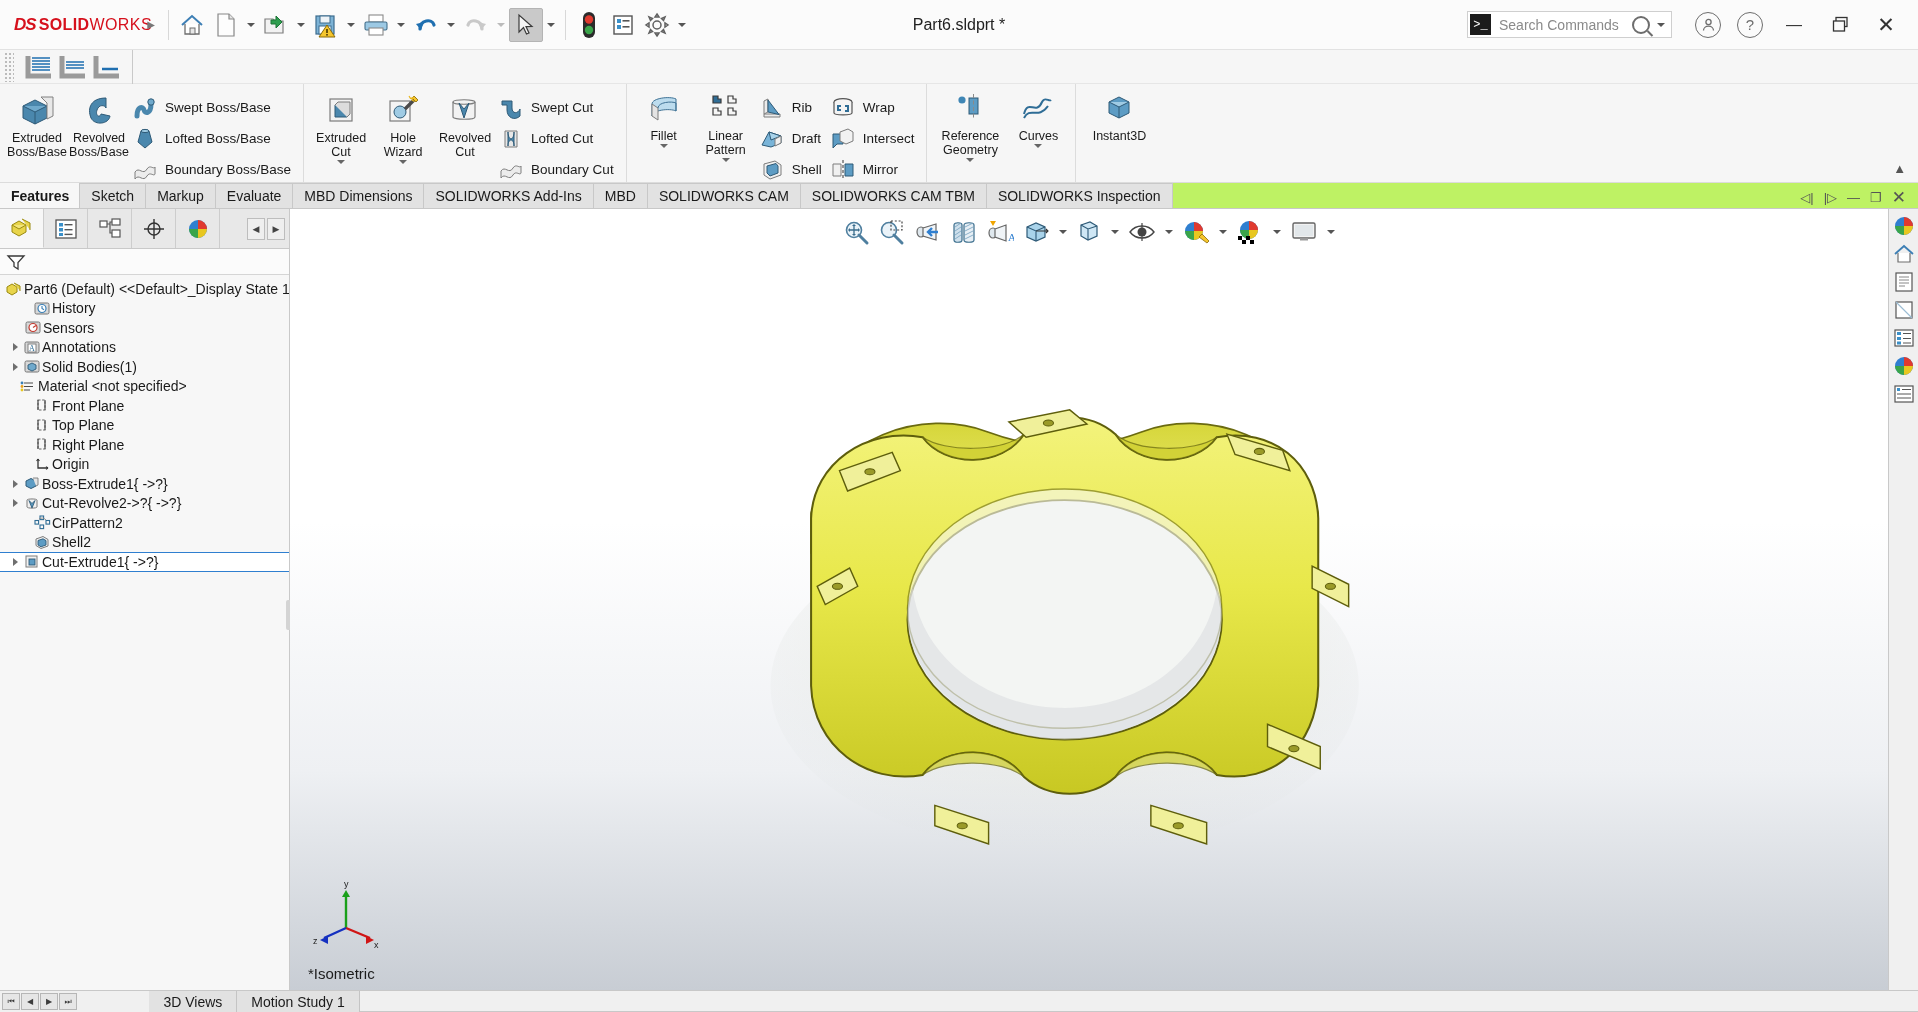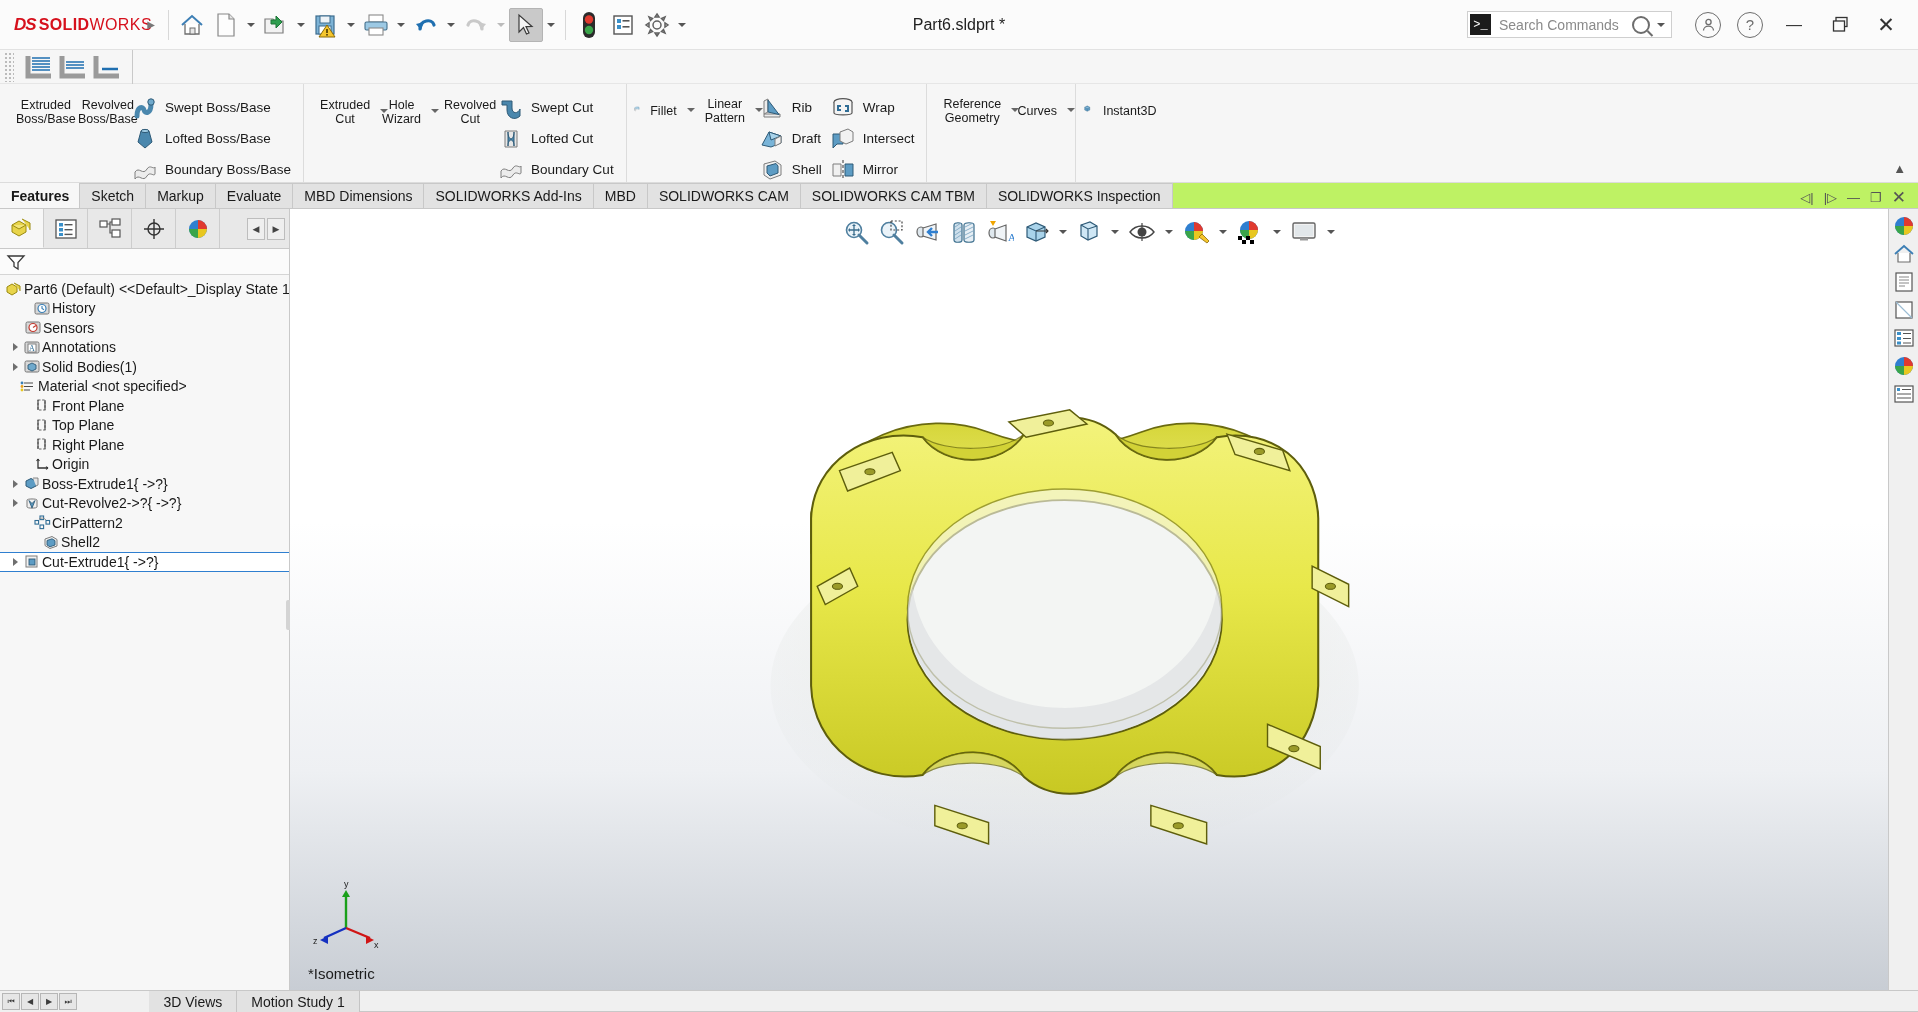--- a/index.html
+++ b/index.html
@@ -59,21 +59,21 @@
   
   .ribbon { background:#f6f6f6; border-bottom:1px solid #dcdcdc; flex:none; position:relative;}
   .ribbon-row1 { height:34px; display:flex; align-items:center; border-bottom:1px solid #e6e6e6;}
   .grip { width:10px; height:30px; margin-left:4px;
     background-image:radial-gradient(#bbb 1px, transparent 1px);
     background-size:4px 4px; }
   .sketchgrp { display:flex; align-items:center; border-right:1px solid #c9c9c9; padding:0 8px; height:34px;}
   .ribbon-row2 { height:98px; display:flex; align-items:stretch; }
   .rgrp { display:flex; align-items:flex-start; border-right:1px solid #dcdcdc; padding:4px 6px 0 6px; height:98px; position:relative;}
   .rgrp.nb { border-right:none; }
-  .bigbtn { width:62px; display:flex; flex-direction:row; align-items:center; padding-top:4px;gap:10px; }
+  .bigbtn { width:62px; display:flex; flex-direction:column; align-items:center; padding-top:4px; }
   .bigbtn .lbl { font-size:12.5px; text-align:center; line-height:14px; margin-top:3px; color:#1a1a1a;}
   .smalls { display:flex; flex-direction:column; justify-content:flex-start; padding-top:4px;}
   .smallbtn { display:flex; align-items:center; height:31px; padding:0 6px 0 2px; gap:7px;}
   .smallbtn .lbl { font-size:13.5px; color:#1a1a1a; white-space:nowrap;}
   .grpcaret { position:absolute; bottom:2px; left:50%; transform:translateX(-50%); }
   .grpcaret:after { content:""; display:block; border-left:4px solid transparent; border-right:4px solid transparent;
               border-top:4px solid #666; }
   .collapse-ribbon { position:absolute; right:12px; bottom:6px; color:#555; font-size:13px; }
 
   
@@ -721,21 +721,21 @@
                   <rect x="1" y="5.5" width="3.6" height="3.6"></rect>
                   <rect x="6" y="1" width="3.6" height="3.6"></rect>
                   <rect x="12" y="5.5" width="3.6" height="3.6"></rect>
                   <rect x="6" y="10" width="3.6" height="3.6"></rect>
                 </g>
                 <path d="M5 4 A5 5 0 0 1 12 5" fill="none" stroke="#888" stroke-width="0.9"></path>
               </svg>
             </span>
           <span class="tlabel">CirPattern2</span>
         </div>
-        <div class="trow" style="padding-left:27px">
+        <div class="trow" style="padding-left:18px">
           <span class="arrow none"></span>
           <span class="ticon">
               <svg width="16" height="15" viewBox="0 0 16 15">
                 <path d="M2 4 L9 1.5 L14 4.5 V11 L7 13.5 L2 10.5 Z" fill="#f0f0f0" stroke="#7c7c7c" stroke-width="1"></path>
                 <path d="M4 5.5 L9 3.8 L12 5.6 V10 L7 11.8 L4 10 Z" fill="#5d9cc4" stroke="#2e5a77" stroke-width="0.9"></path>
               </svg>
             </span>
           <span class="tlabel">Shell2</span>
         </div>
         <div class="trow sel">

